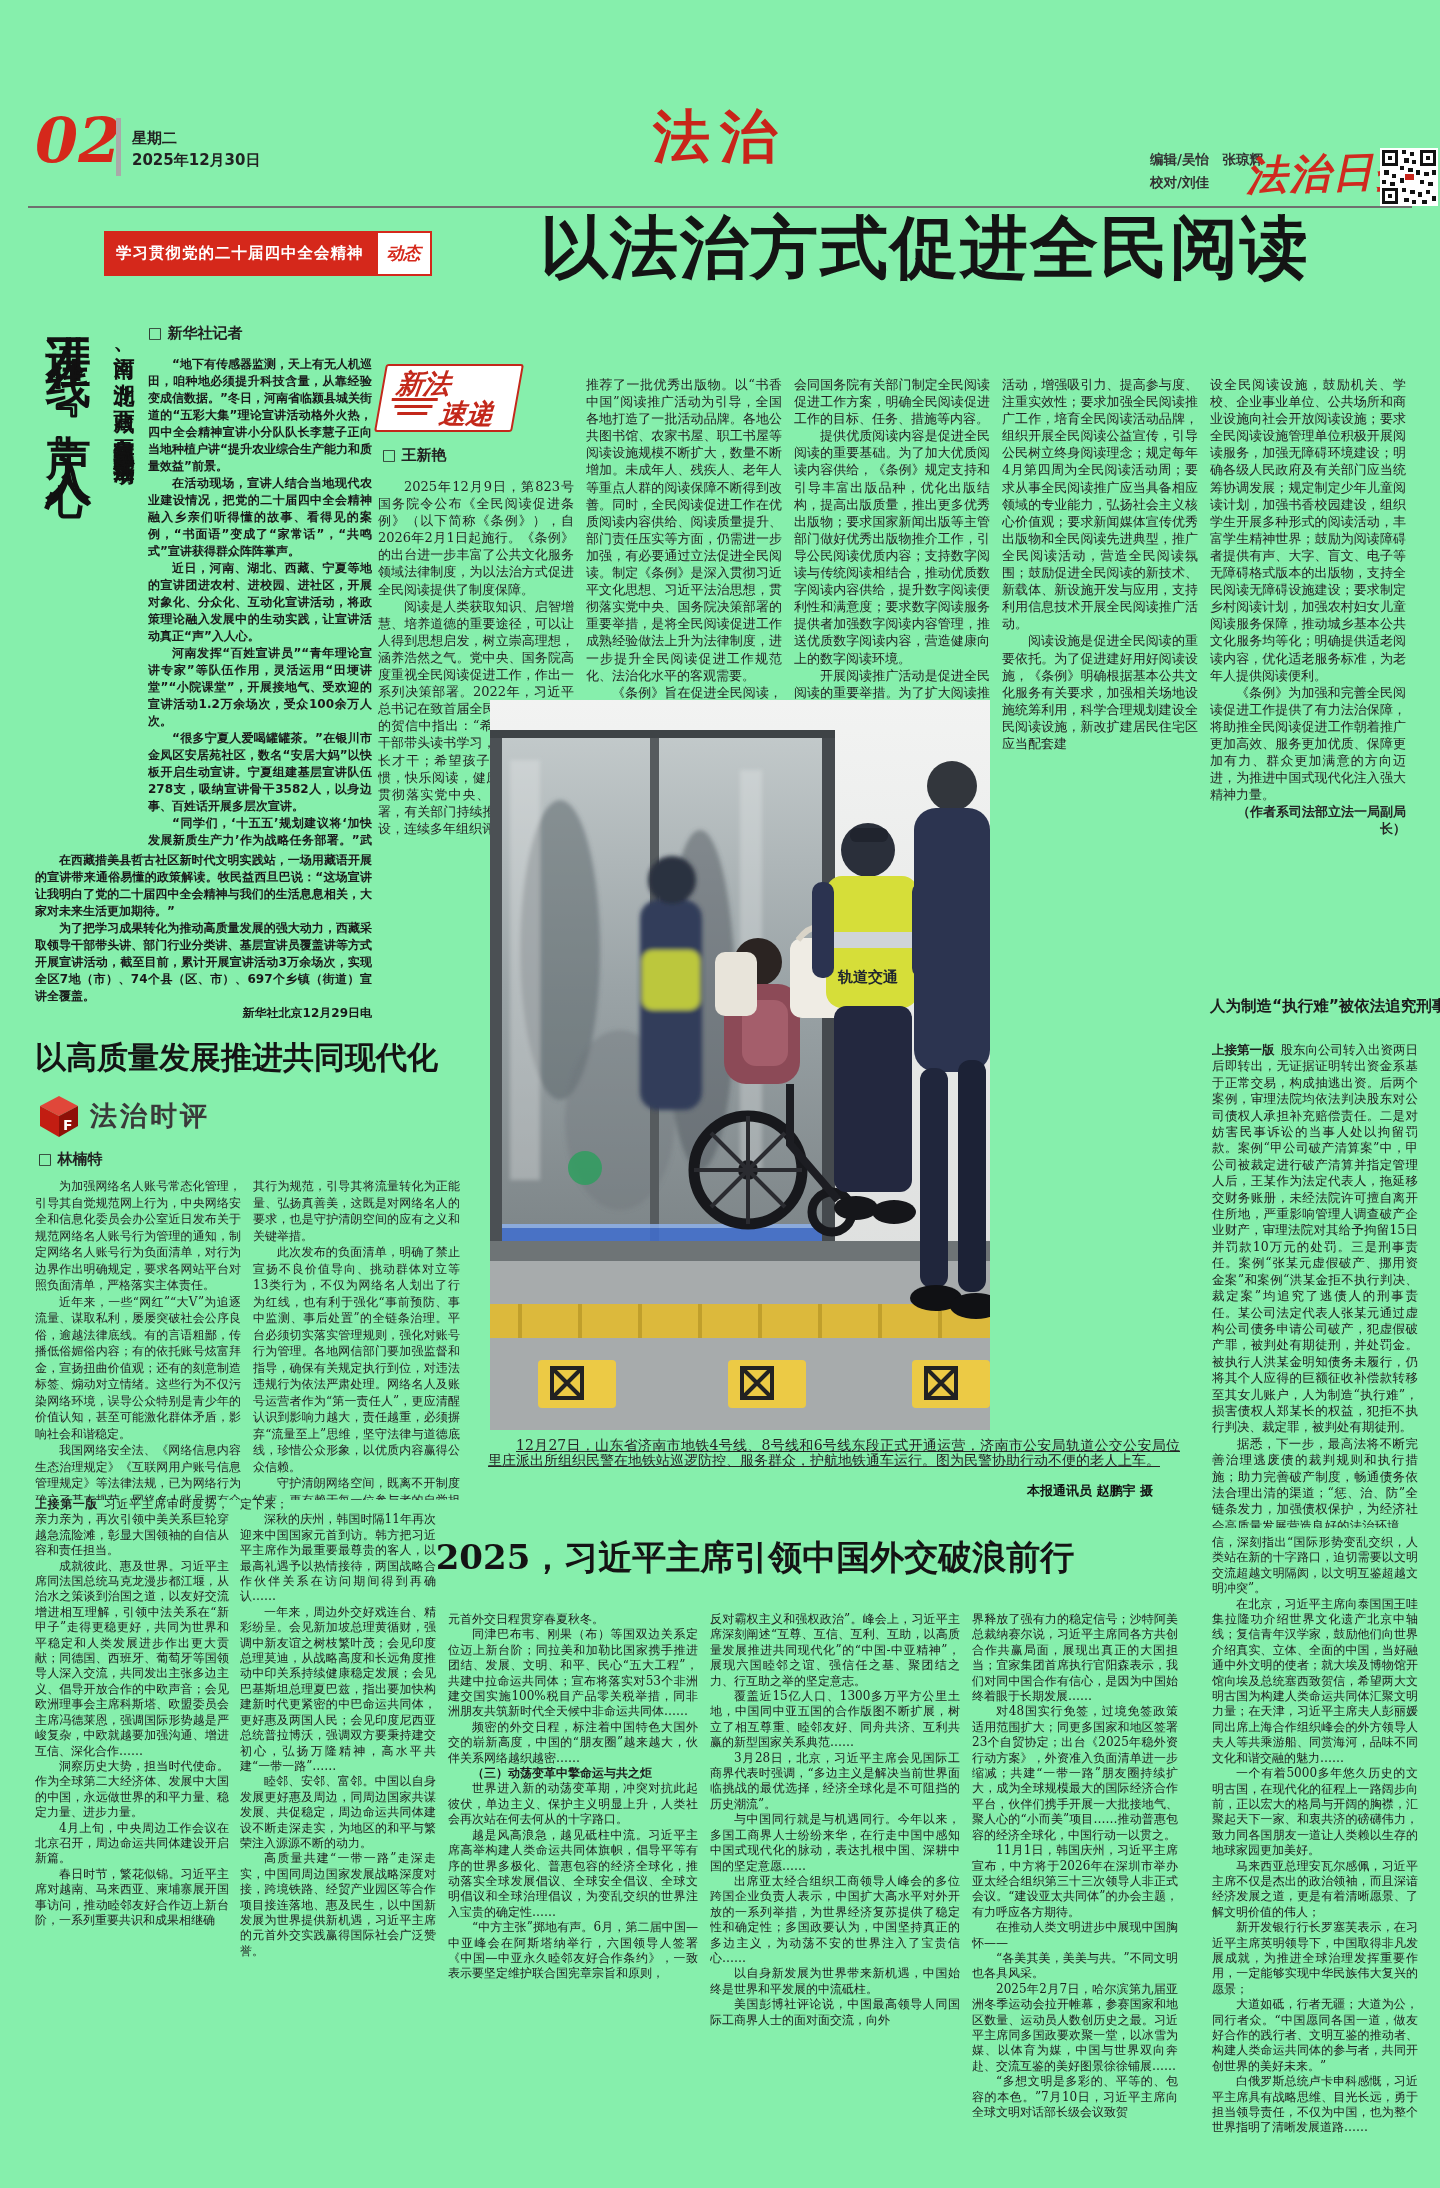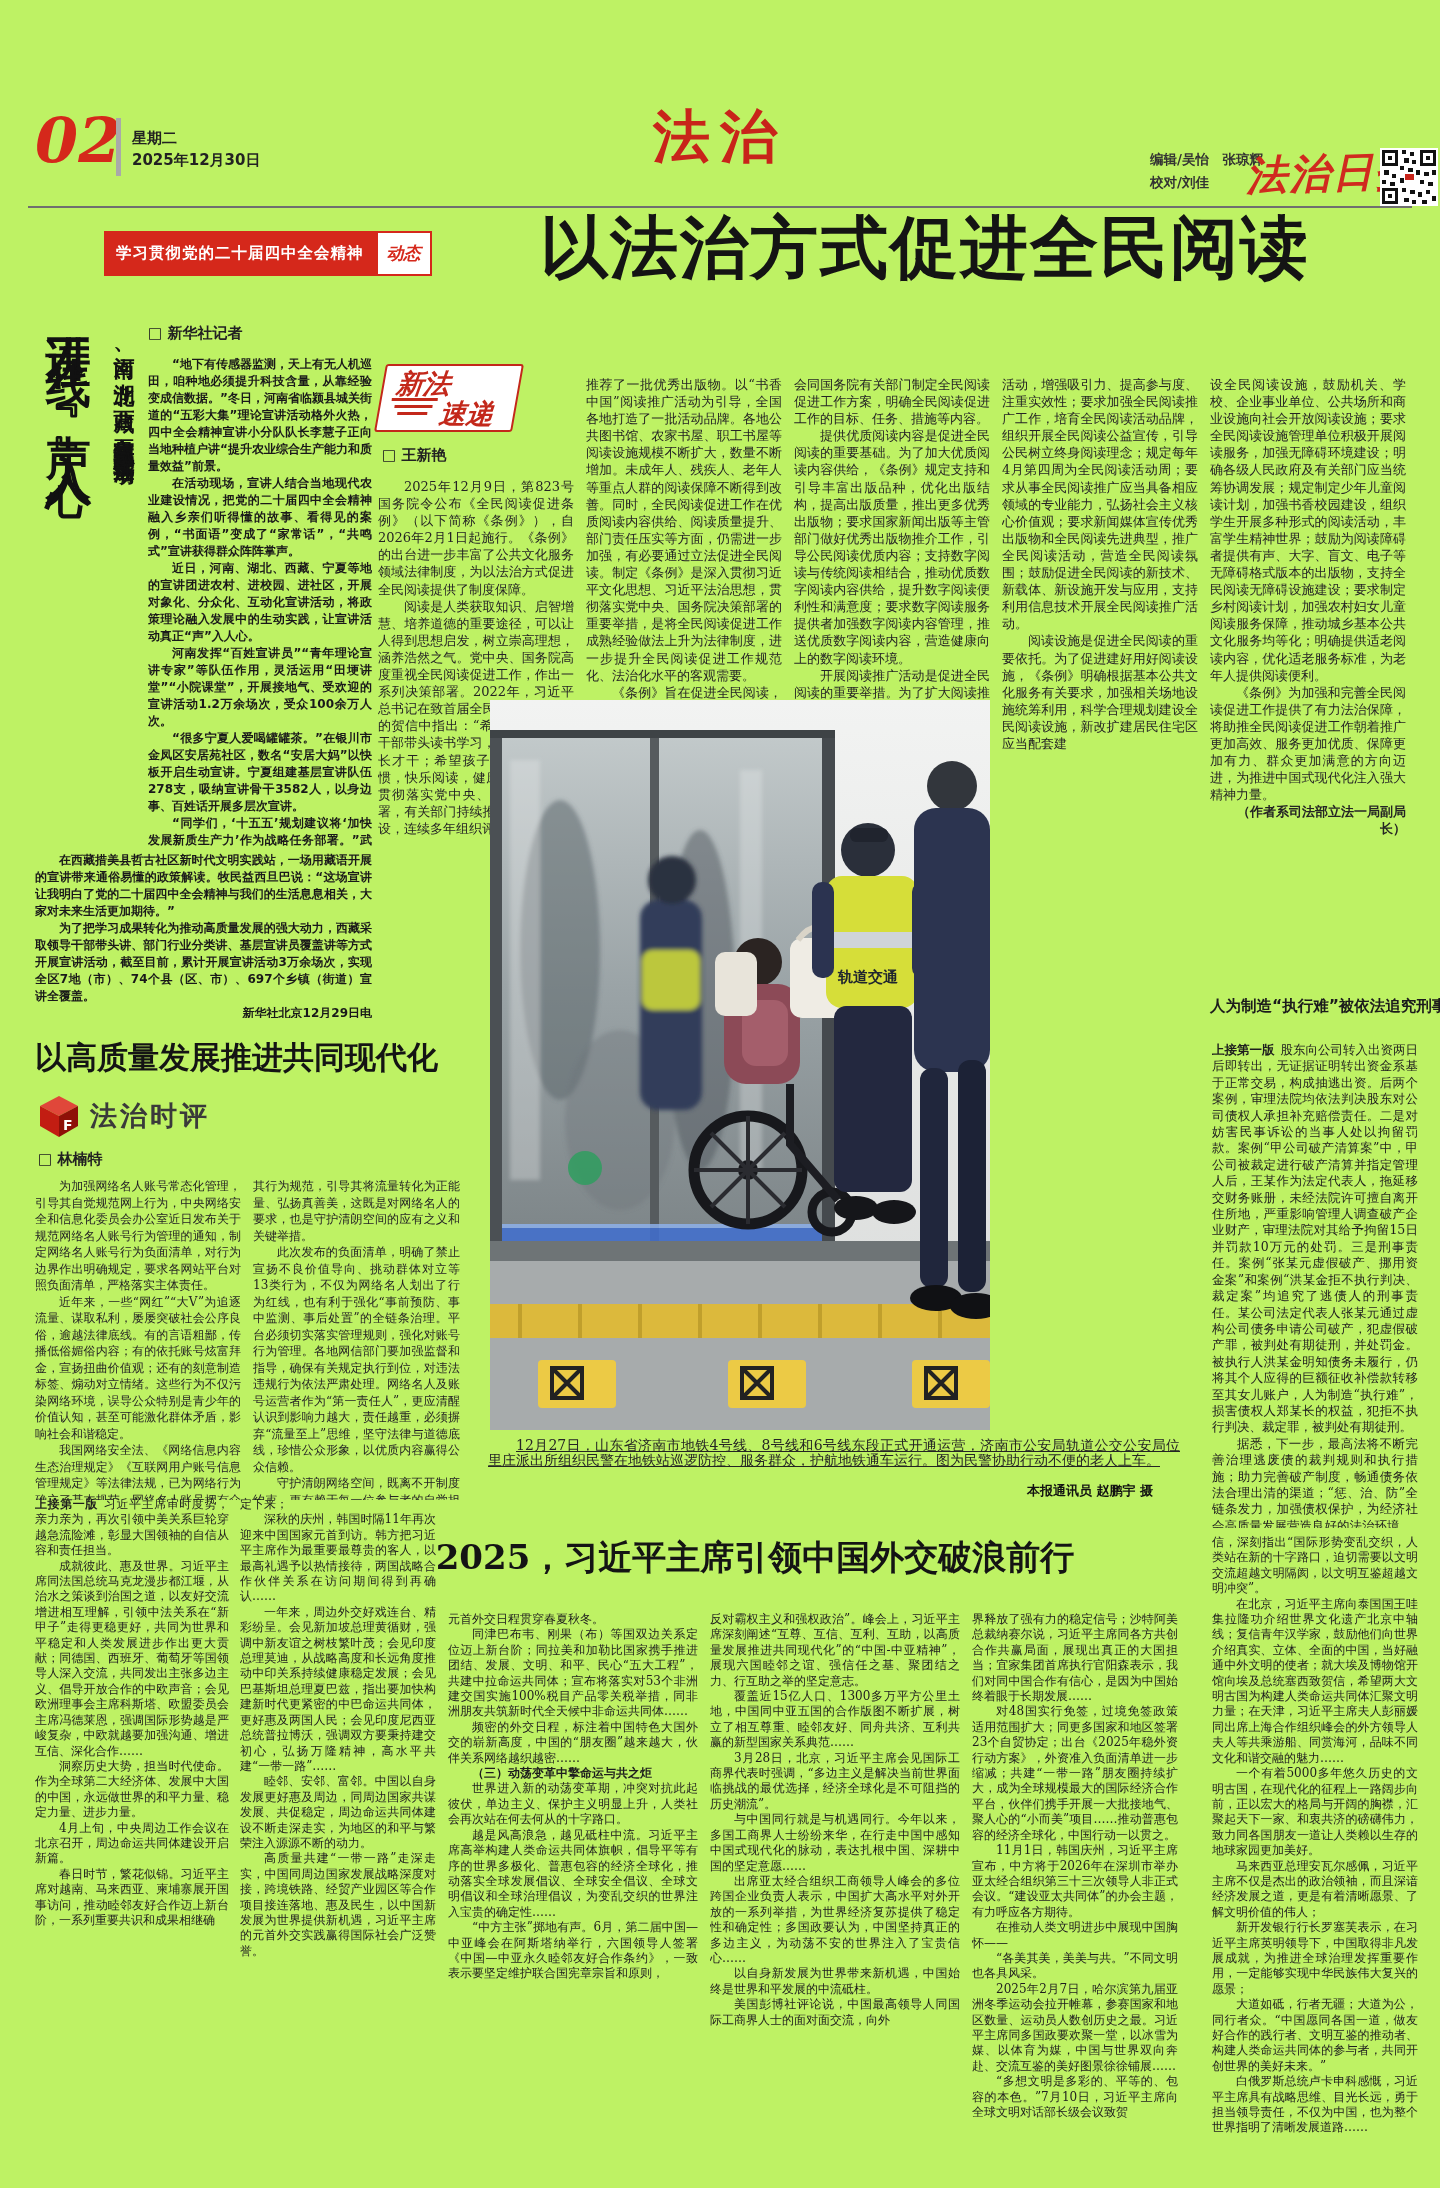--- a/index.html
+++ b/index.html
@@ -1,16 +1,16 @@
 <!DOCTYPE html>
 <html><head>
 <meta charset="utf-8">
 <style>
   html,body{margin:0;padding:0;background:#e9e9e7;}
-  #paper{position:relative;width:1440px;height:2188px;background:#bef264;margin:0 auto;overflow:hidden;
+  #paper{position:relative;width:1440px;height:2188px;background:#86efac;margin:0 auto;overflow:hidden;
          font-family:"DejaVu Serif","Liberation Serif",serif;color:#1b1b1b;}
   .abs{position:absolute;}
   .sans{font-family:"DejaVu Sans","Liberation Sans",sans-serif;}
   .serif{font-family:"DejaVu Serif","Liberation Serif",serif;}
   .col{position:absolute;overflow:hidden;text-align:justify;}
   .col p{margin:0;text-indent:2em;}
   .col p.noind{text-indent:0;}
   .col p.bold{font-weight:700;}
   .dl{text-align:right;font-weight:700;text-indent:0;}
   .tag{font-weight:900;margin-right:6px;}

